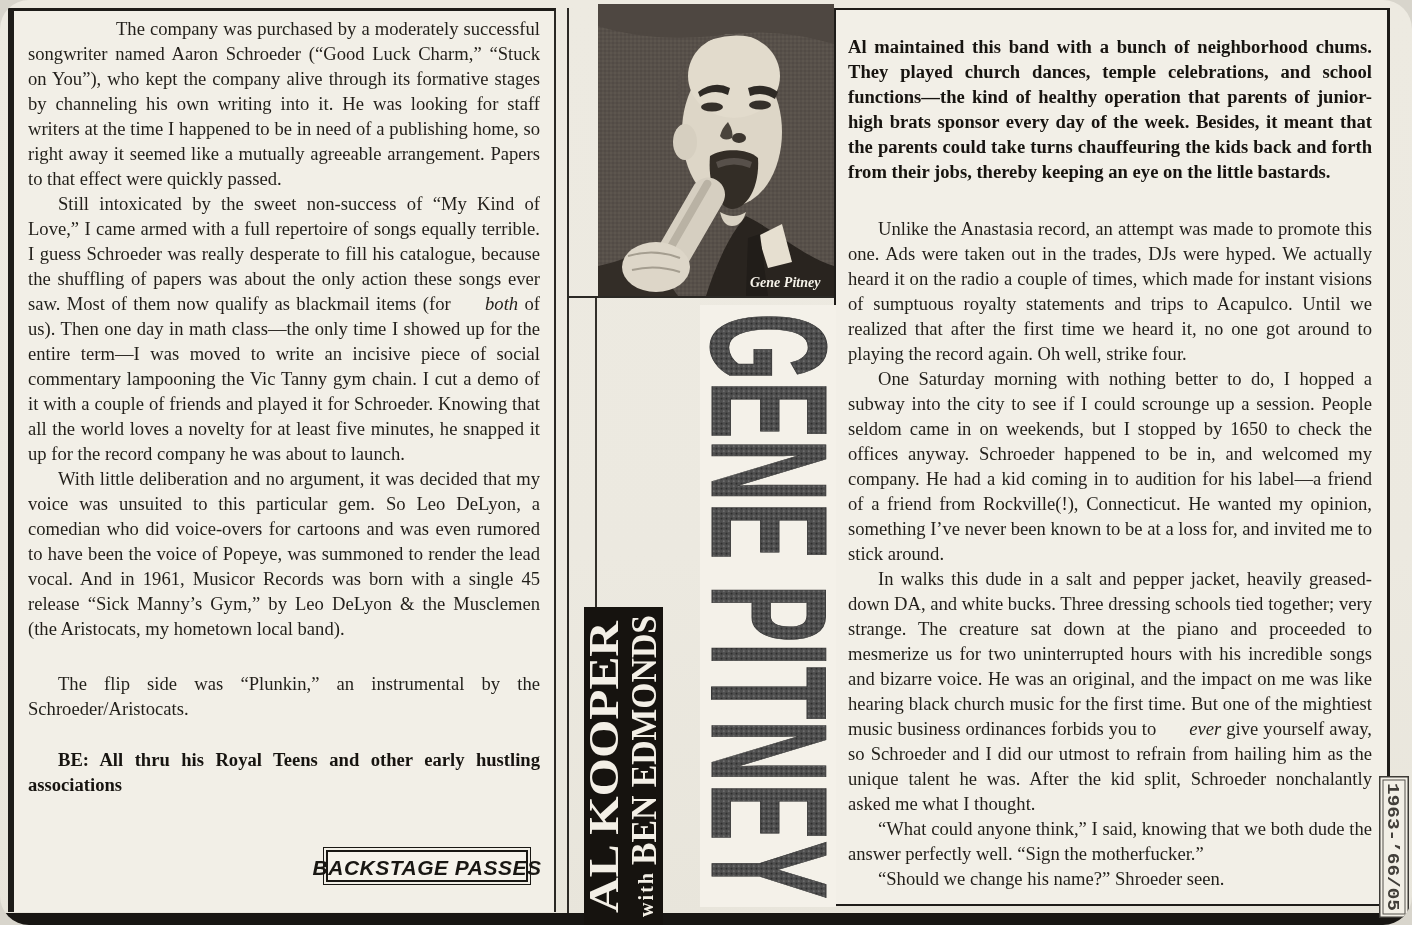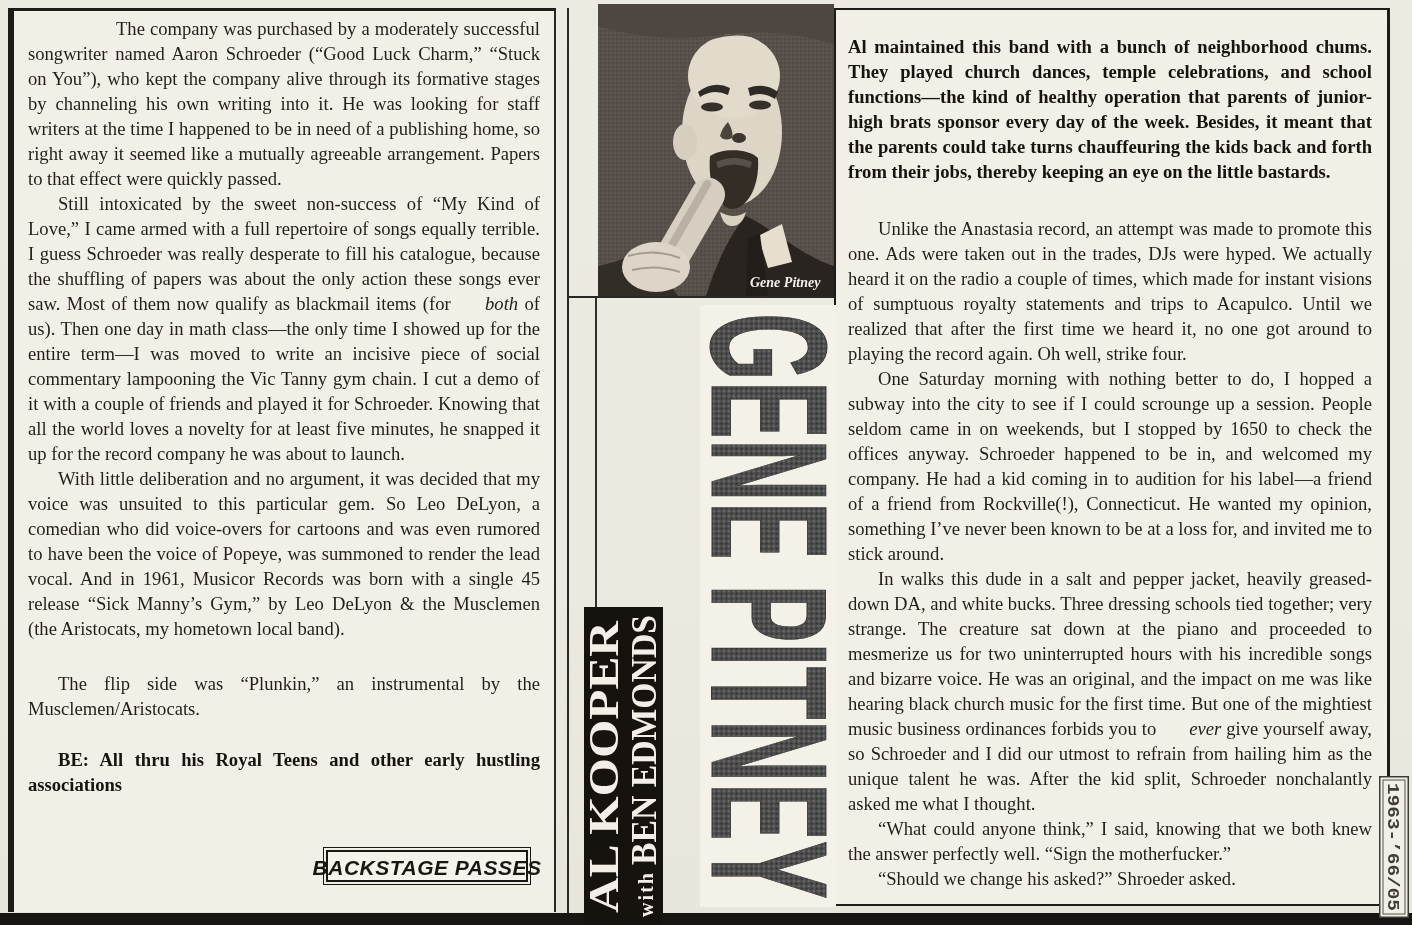--- a/index.html
+++ b/index.html
@@ -1,19 +1,20 @@
 <!DOCTYPE html>
 <html><head>
 <meta charset="utf-8">
 <style>
   html,body{margin:0;padding:0;background:#d8d5cc;}
   .page{
     position:relative; width:1412px; height:925px; overflow:hidden;
     background:linear-gradient(180deg,#edeae1 0%,#ece9e0 60%,#e8e5db 100%);
     font-family:"Liberation Serif", serif;
+    border-radius:29px;
   }
   
   .box-left{
     position:absolute; left:8px; top:8px; width:548px; height:904px;
     border-top:3px solid #1e1c19; border-left:6px solid #1e1c19;
     border-right:2px solid #2a2824; border-bottom:0;
     background:#f2efe7; box-sizing:border-box;
   }
   .box-right{
     position:absolute; left:834px; top:8px; width:556px; height:898px;
@@ -68,31 +69,31 @@
   <div class="box-right"></div>
   <div class="rule-a"></div>
   <div class="rule-b"></div>
   <div class="rule-h"></div>
   <div class="bottom-bar"></div>
 
   <div class="col col-left">
     <p class="deep">The company was purchased by a moderately successful songwriter named Aaron Schroeder (“Good Luck Charm,” “Stuck on You”), who kept the company alive through its formative stages by channeling his own writing into it. He was looking for staff writers at the time I happened to be in need of a publishing home, so right away it seemed like a mutually agreeable arrangement. Papers to that effect were quickly passed.</p>
     <p class="ind"><span>Still intoxicated by the sweet non-success of “My Kind of Love,” I came armed with a full repertoire of songs equally terrible. I guess Schroeder was really desperate to fill his catalogue, because the shuffling of papers was about the only action these songs ever saw. Most of them now qualify as blackmail items (for </span><i>both</i><span> of us). Then one day in math class—the only time I showed up for the entire term—I was moved to write an incisive piece of social commentary lampooning the Vic Tanny gym chain. I cut a demo of it with a couple of friends and played it for Schroeder. Knowing that all the world loves a novelty for at least five minutes, he snapped it up for the record company he was about to launch.</span></p>
     <p class="ind">With little deliberation and no argument, it was decided that my voice was unsuited to this particular gem. So Leo DeLyon, a comedian who did voice-overs for cartoons and was even rumored to have been the voice of Popeye, was summoned to render the lead vocal. And in 1961, Musicor Records was born with a single 45 release “Sick Manny’s Gym,” by Leo DeLyon &amp; the Musclemen (the Aristocats, my hometown local band).</p>
-    <p class="ind gap30">The flip side was “Plunkin,” an instrumental by the Musclemen/Aristocats.</p>
+    <p class="ind gap30">The flip side was “Plunkin,” an instrumental by the Schroeder/Aristocats.</p>
     <p class="ind b gap26 jlast">BE: All thru his Royal Teens and other early hustling associations</p>
   </div>
 
   <div class="col col-right">
     <p class="b">Al maintained this band with a bunch of neighborhood chums. They played church dances, temple celebrations, and school functions—the kind of healthy operation that parents of junior-high brats sponsor every day of the week. Besides, it meant that the parents could take turns chauffeuring the kids back and forth from their jobs, thereby keeping an eye on the little bastards.</p>
     <p class="ind gap32">Unlike the Anastasia record, an attempt was made to promote this one. Ads were taken out in the trades, DJs were hyped. We actually heard it on the radio a couple of times, which made for instant visions of sumptuous royalty statements and trips to Acapulco. Until we realized that after the first time we heard it, no one got around to playing the record again. Oh well, strike four.</p>
     <p class="ind">One Saturday morning with nothing better to do, I hopped a subway into the city to see if I could scrounge up a session. People seldom came in on weekends, but I stopped by 1650 to check the offices anyway. Schroeder happened to be in, and welcomed my company. He had a kid coming in to audition for his label—a friend of a friend from Rockville(!), Connecticut. He wanted my opinion, something I’ve never been known to be at a loss for, and invited me to stick around.</p>
     <p class="ind"><span>In walks this dude in a salt and pepper jacket, heavily greased-down DA, and white bucks. Three dressing schools tied together; very strange. The creature sat down at the piano and proceeded to mesmerize us for two uninterrupted hours with his incredible songs and bizarre voice. He was an original, and the impact on me was like hearing black church music for the first time. But one of the mightiest music business ordinances forbids you to </span><i>ever</i><span> give yourself away, so Schroeder and I did our utmost to refrain from hailing him as the unique talent he was. After the kid split, Schroeder nonchalantly asked me what I thought.</span></p>
-    <p class="ind">“What could anyone think,” I said, knowing that we both knew the answer perfectly well. “Sign the motherfucker.”</p>
-    <p class="ind">“Should we change his asked?” Shroeder asked.</p>
+    <p class="ind">“What could anyone think,” I said, knowing that we both dude the answer perfectly well. “Sign the motherfucker.”</p>
+    <p class="ind">“Should we change his name?” Shroeder seen.</p>
   </div>
 
   <div class="bp-logo">
     <span>BACKSTAGE PASSES</span>
   </div>
 
   <div class="photo-wrap">
     <svg width="236" height="292" viewBox="0 0 236 292">
       <defs>
         <pattern id="phdots" width="4" height="4" patternUnits="userSpaceOnUse">

